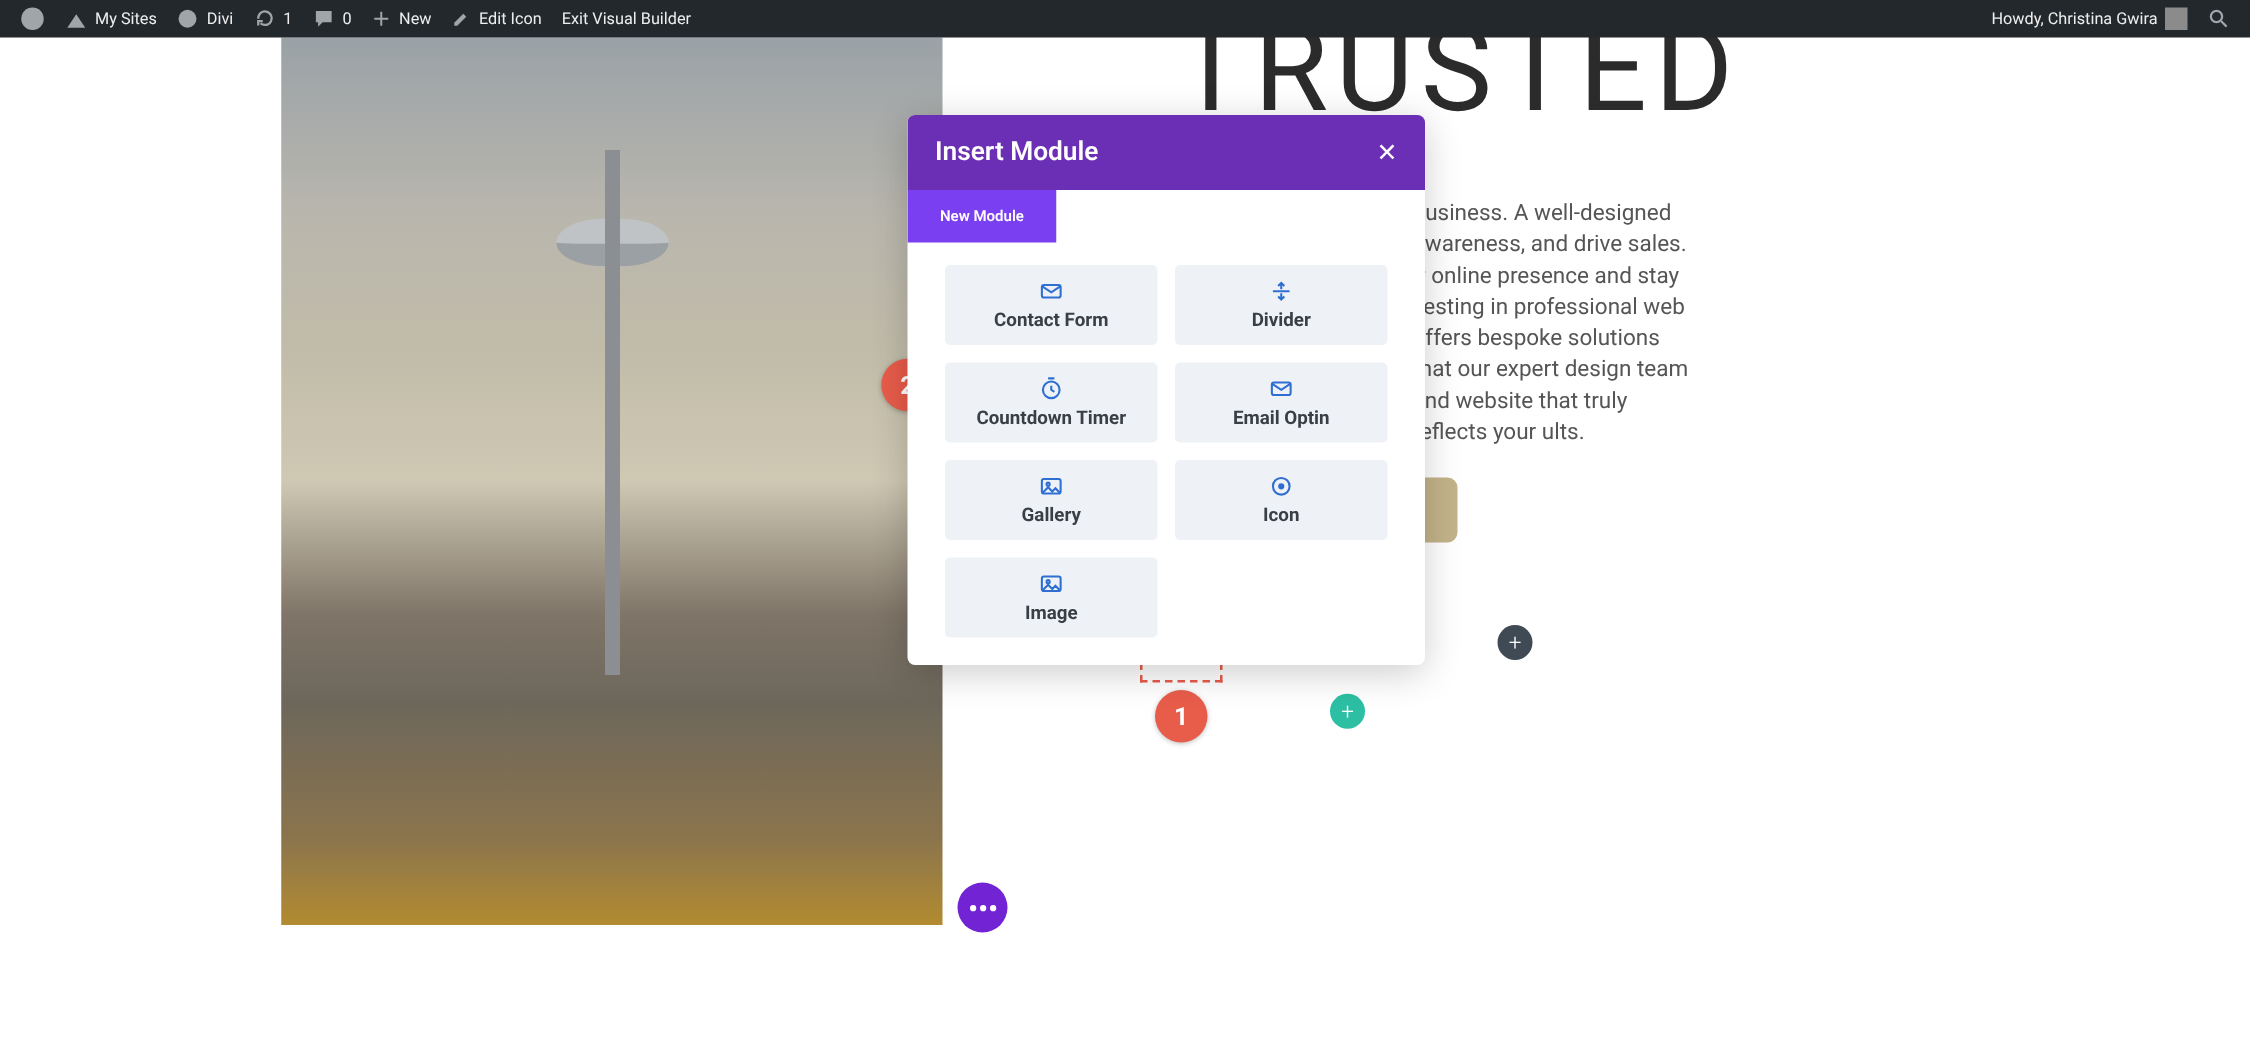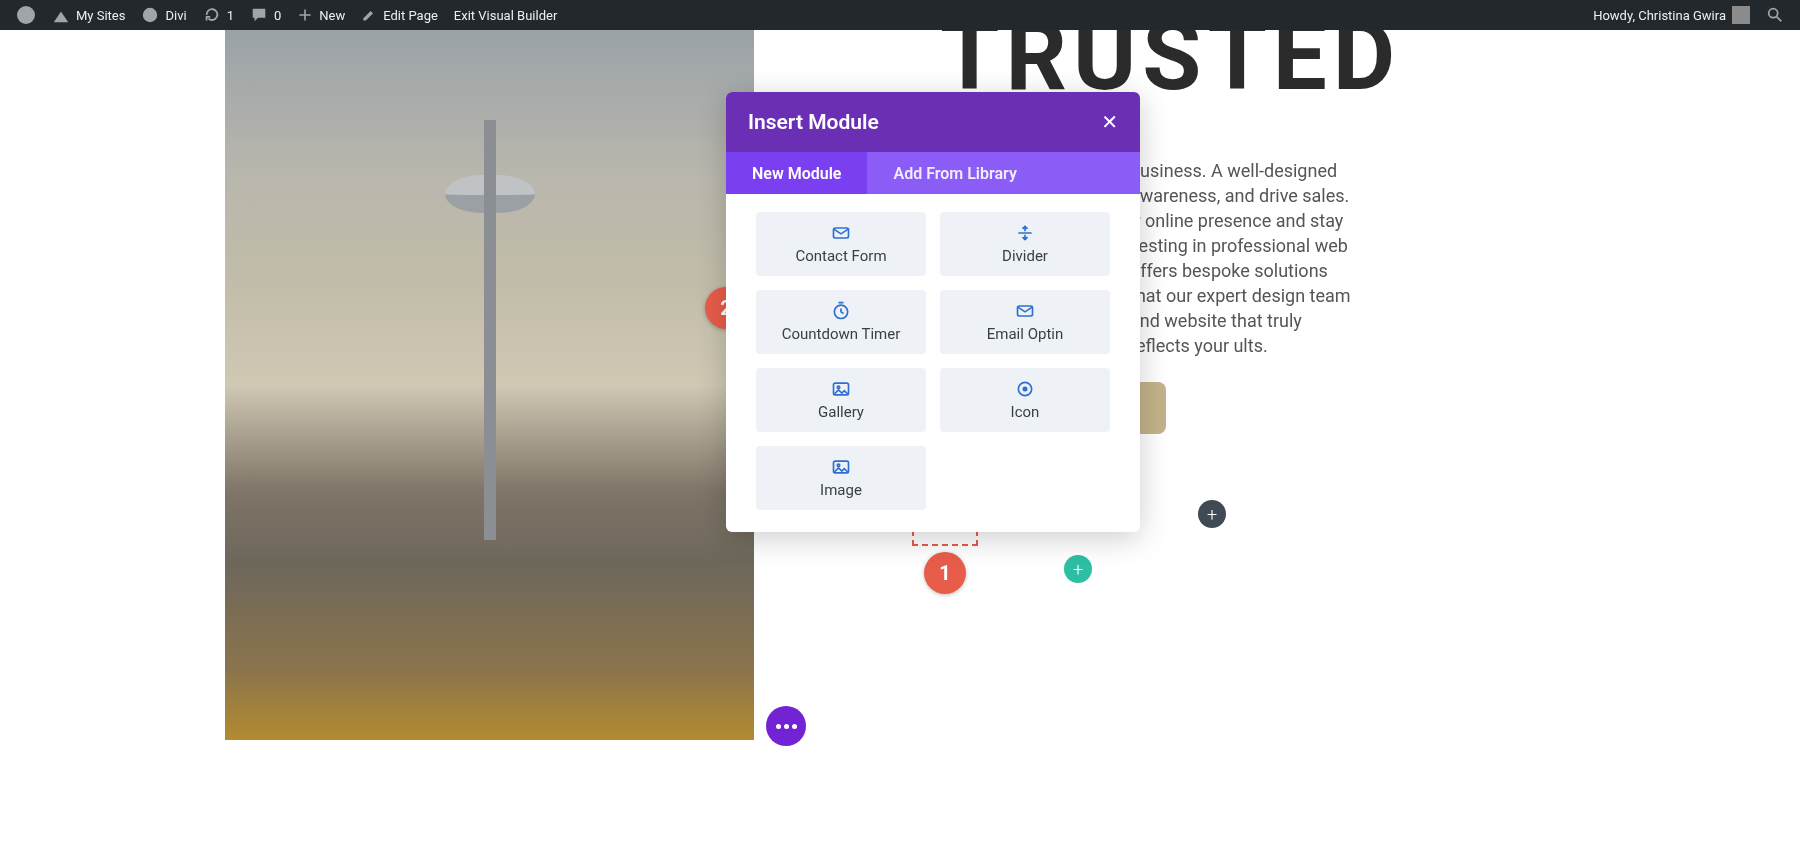--- a/index.html
+++ b/index.html
@@ -11,46 +11,46 @@
   .wpbar .ico{display:inline-flex;align-items:center;justify-content:center}
   .wpbar svg{fill:#a0a5aa}
   .avatar{width:18px;height:18px;background:#8b8b8b;display:inline-block}
   .searchglass svg{fill:#a0a5aa}
   
   .page{position:absolute;top:30px;left:0;right:0;bottom:0;background:#fff}
   .bgimg{position:absolute;left:225px;top:0;width:529px;height:710px;background:linear-gradient(180deg,#9aa2a7 0%,#b9b6ad 20%,#c1bca9 35%,#cfc8b3 50%,#7f7568 65%,#6d675b 75%,#8a744d 90%,#b28b30 100%);}
   .bgimg::after{content:"";position:absolute;left:50%;top:90px;width:12px;height:420px;background:#8b8f93;transform:translateX(-50%);}
   .bgimg .disc{position:absolute;left:50%;top:145px;width:90px;height:38px;background:#c0c3c6;border-bottom:18px solid #9aa0a3;border-radius:50%/60%;transform:translateX(-50%);}
   
-  .headline{position:absolute;left:940px;top:-30px;font-size:96px;letter-spacing:6px;color:#2b2b2b;font-weight:700}
+  .headline{position:absolute;left:940px;top:-30px;font-size:96px;letter-spacing:6px;color:#2b2b2b;font-weight:400}
   .bodytext{position:absolute;left:1130px;top:128px;width:232px;font-size:18px;line-height:25px;color:#555}
   
   .addbtn{position:absolute;width:30px;height:30px;border-radius:50%;background:#3f4a55;color:#fff;display:flex;align-items:center;justify-content:center;font-size:18px;font-weight:300;cursor:pointer}
   .addbtn.small{background:#2cbfa3;width:28px;height:28px}
   .addbtn.side{width:28px;height:28px}
   .tealbar{position:absolute;left:815px;top:454px;width:212px;height:14px;background:#2cbfa3;border-radius:3px}
   
   .anno{position:absolute;width:42px;height:42px;border-radius:50%;background:#e85c4a;color:#fff;display:flex;align-items:center;justify-content:center;font-size:20px;font-weight:700;box-shadow:0 1px 4px rgba(0,0,0,.25)}
   .dashbox{position:absolute;border:2px dashed #e85c4a}
   
   .fab{position:absolute;left:766px;top:676px;width:40px;height:40px;border-radius:50%;background:#7223d4;display:flex;align-items:center;justify-content:center;gap:3px}
   .fab span{width:5px;height:5px;background:#fff;border-radius:50%;display:block}
   
   .modal{position:absolute;left:726px;top:62px;width:414px;background:#fff;border-radius:6px;box-shadow:0 6px 30px rgba(0,0,0,.2);overflow:hidden;z-index:40}
   .modal-head{background:#6b2fb5;color:#fff;height:60px;display:flex;align-items:center;justify-content:space-between;padding:0 22px;font-size:21px;font-weight:600}
   .modal-head .close{cursor:pointer;font-size:20px;font-weight:300}
   .modal-tabs{display:flex;height:42px}
-  .modal-tabs .tab{flex:0 0 auto;padding:0 26px;display:flex;align-items:center;font-size:16px;font-weight:600;cursor:pointer}
+  .modal-tabs .tab{flex:0 0 auto;padding:0 26px;display:flex;align-items:center;font-size:12px;font-weight:600;cursor:pointer}
   .modal-tabs .tab.active{background:#7b3ff2;color:#fff}
   .modal-tabs .tab.inactive{background:#8c5cf6;color:#f0ecff}
   .modal-body{padding:18px 30px 22px;display:grid;grid-template-columns:1fr 1fr;gap:14px}
   .module{background:#eef2f7;border-radius:4px;height:64px;display:flex;flex-direction:column;align-items:center;justify-content:center;gap:4px;cursor:pointer}
   .module .mi{width:20px;height:20px;display:flex;align-items:center;justify-content:center}
   .module .mi svg{stroke:#2f6fd1;fill:none;stroke-width:2}
-  .module .ml{font-size:15px;color:#3a3f46;font-weight:400}
+  .module .ml{font-size:15px;color:#3a3f46;font-weight:700}
   
   .beige{position:absolute;left:1138px;top:352px;width:28px;height:52px;background:#c3b38a;border-radius:0 8px 8px 0}
 </style>
 </head>
 <body>
 
 <div class="wpbar">
   <div class="item">
       <span class="ico">
         <svg width="20" height="20" viewBox="0 0 20 20">
@@ -98,21 +98,21 @@
         </svg>
       </span>
       <span>New</span>
     </div>
   <div class="item">
       <span class="ico">
         <svg width="16" height="16" viewBox="0 0 20 20">
           <path d="M3 14l9-9 3 3-9 9H3z"></path>
         </svg>
       </span>
-      <span>Edit Page</span>
+      <span>Edit Icon</span>
     </div>
   <div class="item">
       <span>Exit Visual Builder</span>
     </div>
   <div class="spacer"></div>
   <div class="item">
       <span>Howdy, Christina Gwira</span>
       <span class="avatar"></span>
     </div>
   <div class="item searchglass">
@@ -148,21 +148,20 @@
   <div class="dashbox" style="left:750px;top:244px;width:178px;height:68px"></div>
   <div class="anno" style="left:705px;top:257px">2</div>
 
   <div class="modal">
     <div class="modal-head">
       <span>Insert Module</span>
       <span class="close">✕</span>
     </div>
     <div class="modal-tabs">
       <div class="tab active">New Module</div>
-      <div class="tab inactive" style="flex:1">Add From Library</div>
     </div>
     <div class="modal-body">
       <div class="module">
         <span class="mi">
             <svg viewBox="0 0 24 24">
               <rect x="3" y="6" width="18" height="12" rx="2"></rect>
               <path d="M3 7l9 6 9-6"></path>
             </svg>
           </span>
         <span class="ml">Contact Form</span>

